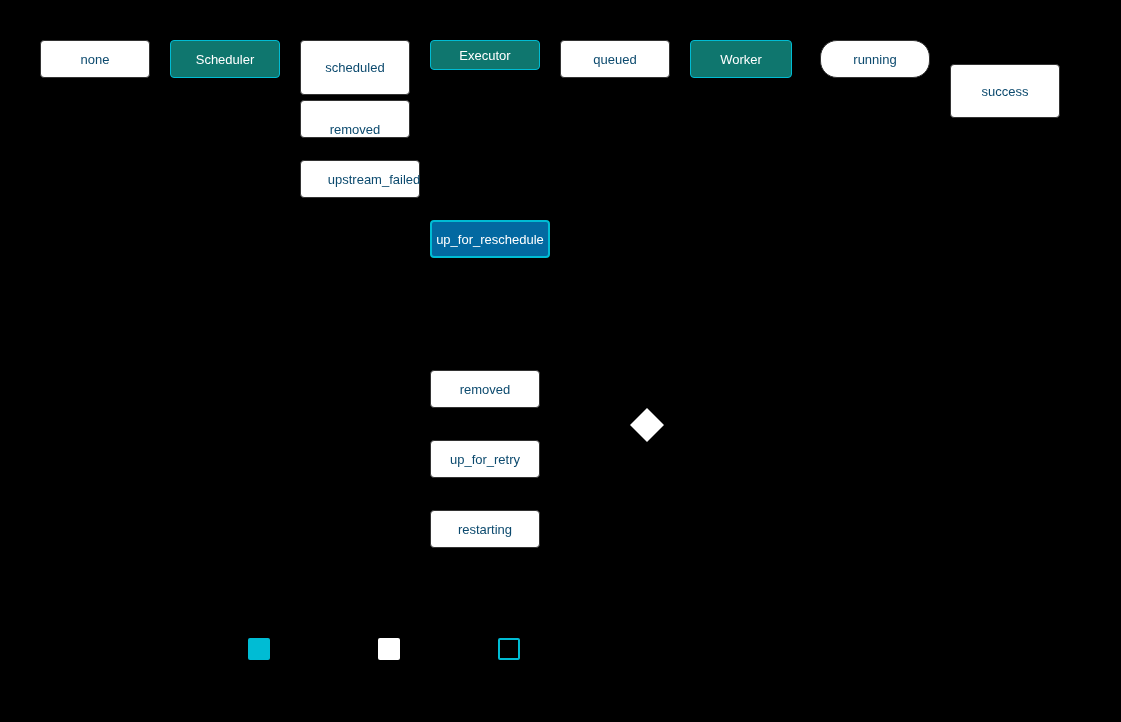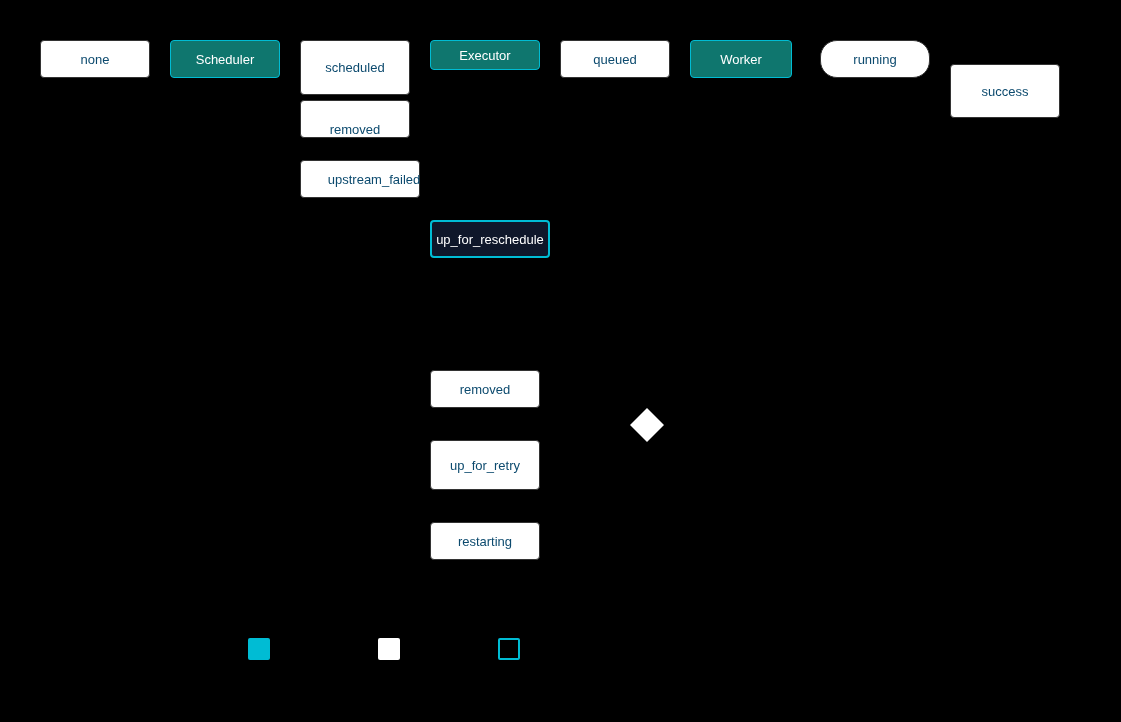--- a/index.html
+++ b/index.html
@@ -25,21 +25,21 @@
       white-space: nowrap;
     }
 
     .node.active {
       background: #0f766e;
       border-color: #00bcd4;
       color: #fff;
     }
 
     .node.outlined-cyan {
-      background: #0f172a;
+      background: #0369a1;
       border: 2px solid #00bcd4;
       color: #fff;
     }
 
     .diamond {
       position: absolute;
       width: 24px;
       height: 24px;
       background: #fff;
       transform: rotate(45deg);
@@ -109,25 +109,25 @@
 </div>
 
 <div class="node outlined-cyan" style="left:430px; top:220px; width:120px; height:38px;">
   <span>up_for_reschedule</span>
 </div>
 
 <div class="node" style="left:430px; top:370px; width:110px; height:38px;">
   <span>removed</span>
 </div>
 
-<div class="node" style="left:430px; top:440px; width:110px; height:50px;">
+<div class="node" style="left:430px; top:440px; width:110px; height:38px;">
   <span>up_for_retry</span>
 </div>
 
-<div class="node" style="left:430px; top:522px; width:110px; height:38px;">
+<div class="node" style="left:430px; top:510px; width:110px; height:38px;">
   <span>restarting</span>
 </div>
 
 <div class="diamond" style="left:635px; top:413px;"></div>
 
 <div class="legend-box blue" style="left:248px; top:638px;"></div>
 
 <div class="legend-box white" style="left:378px; top:638px;"></div>
 
 <div class="legend-box outlined" style="left:498px; top:638px;"></div>

